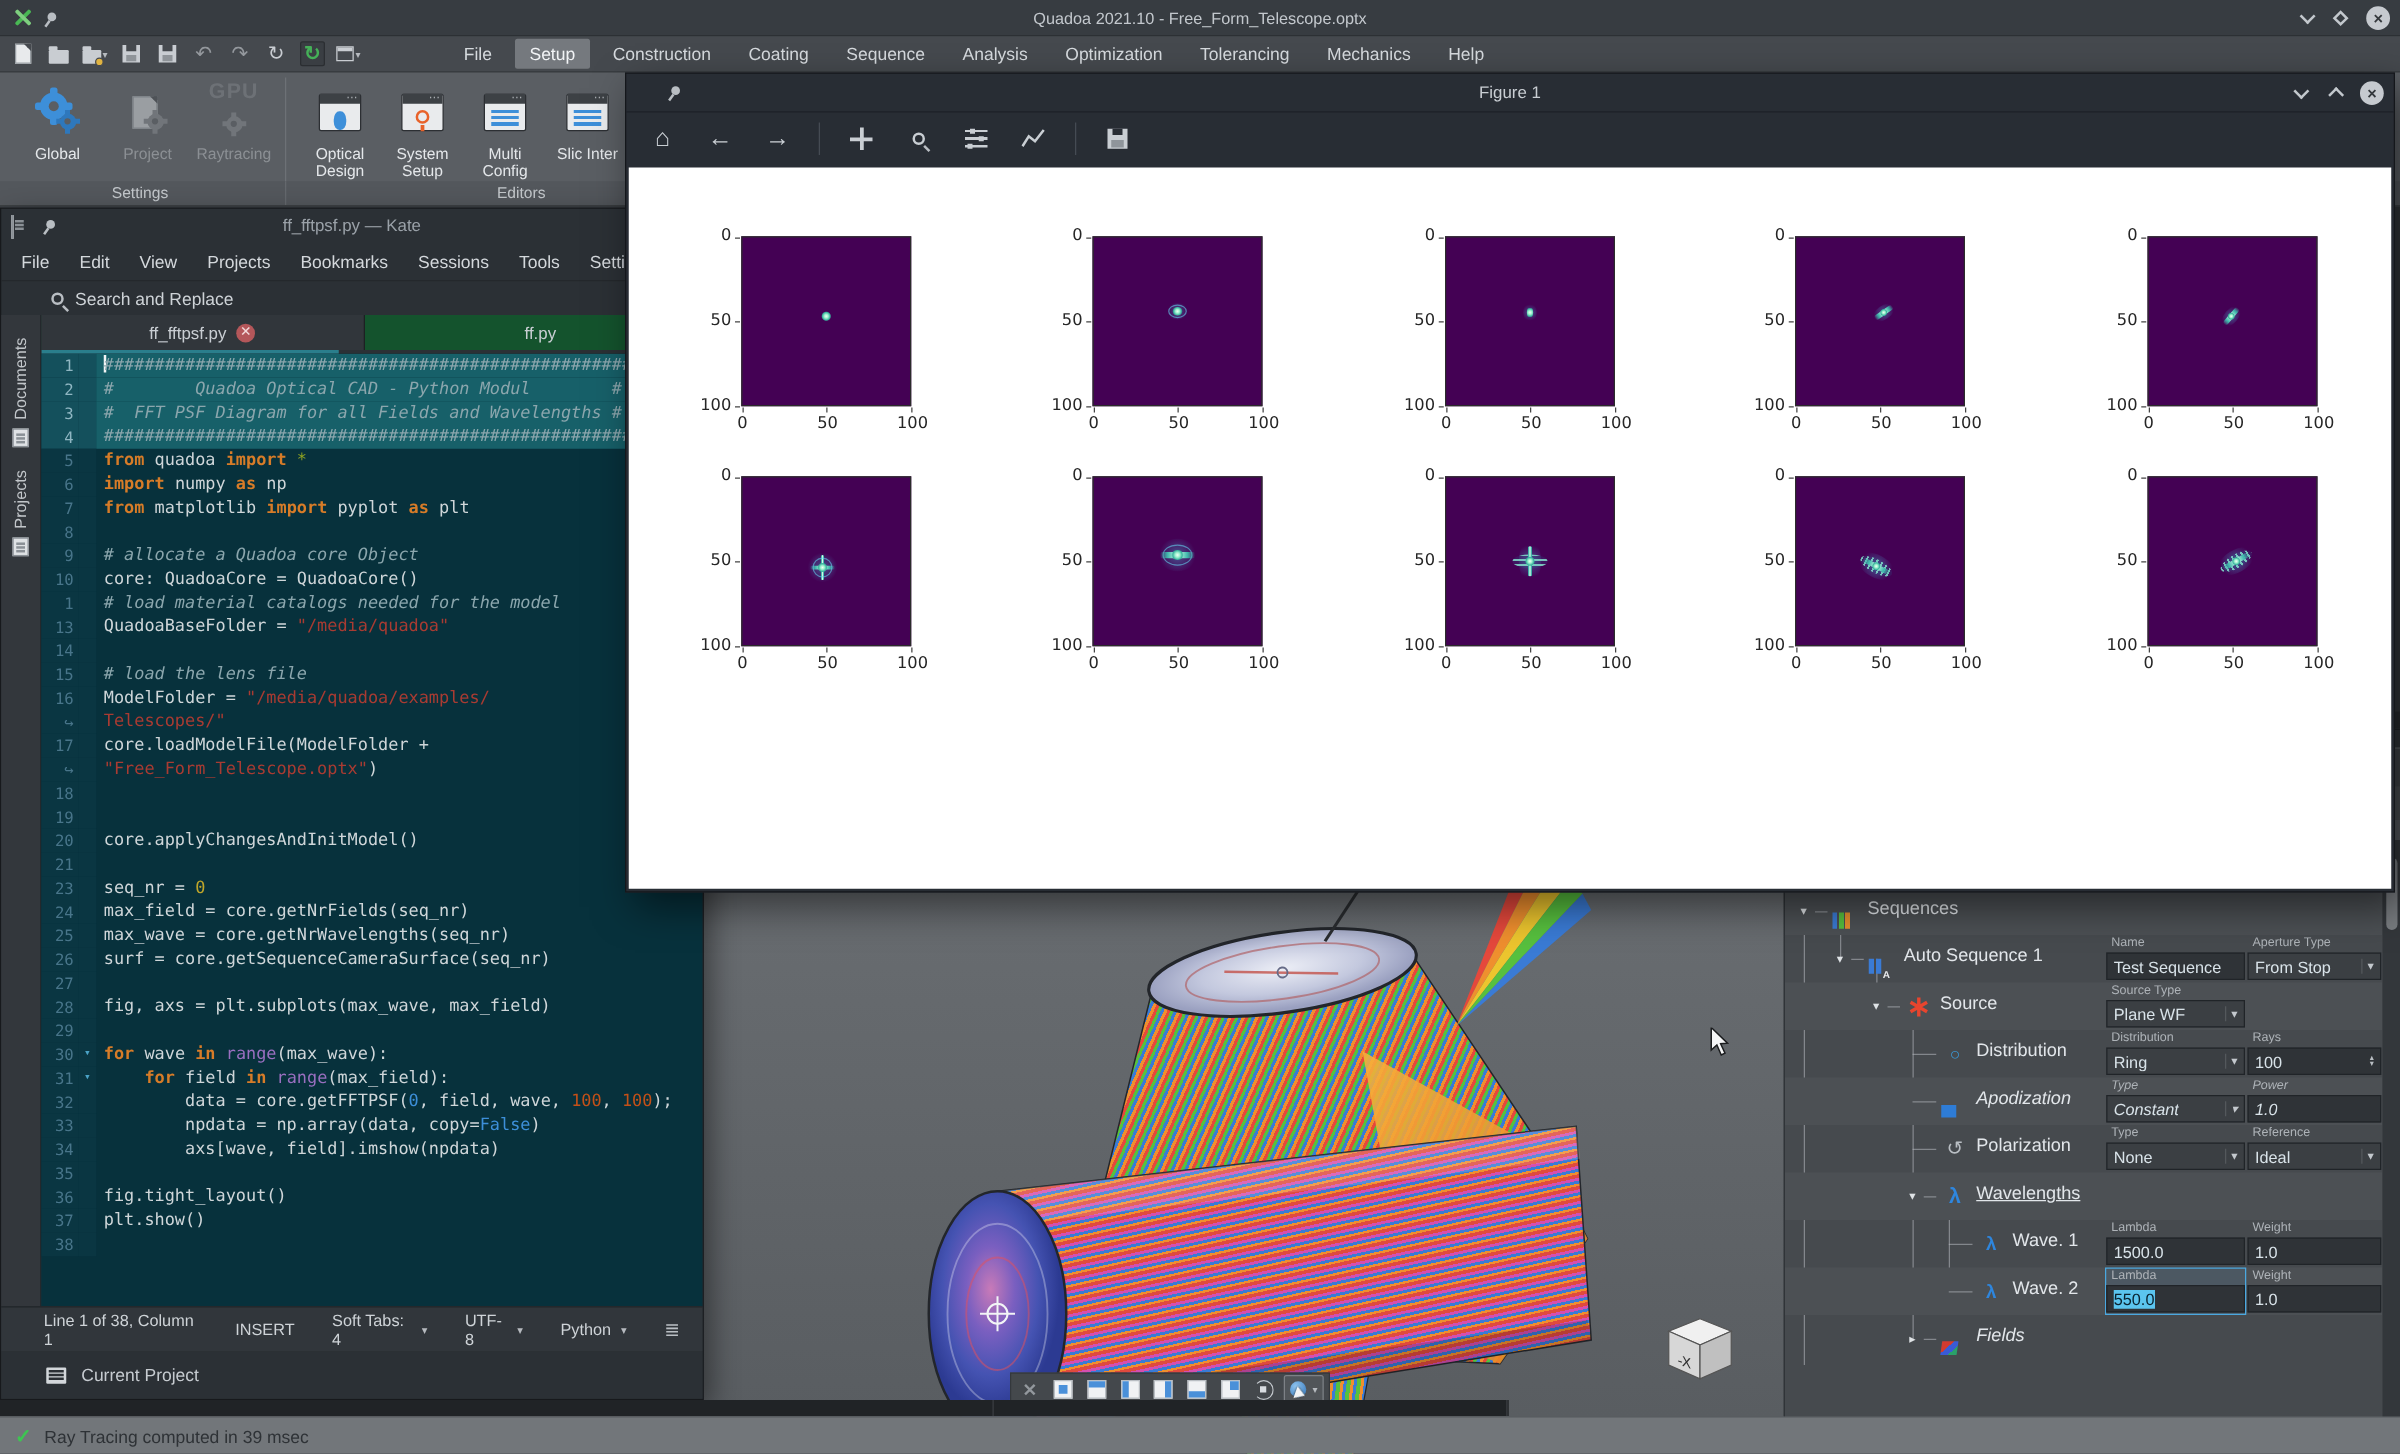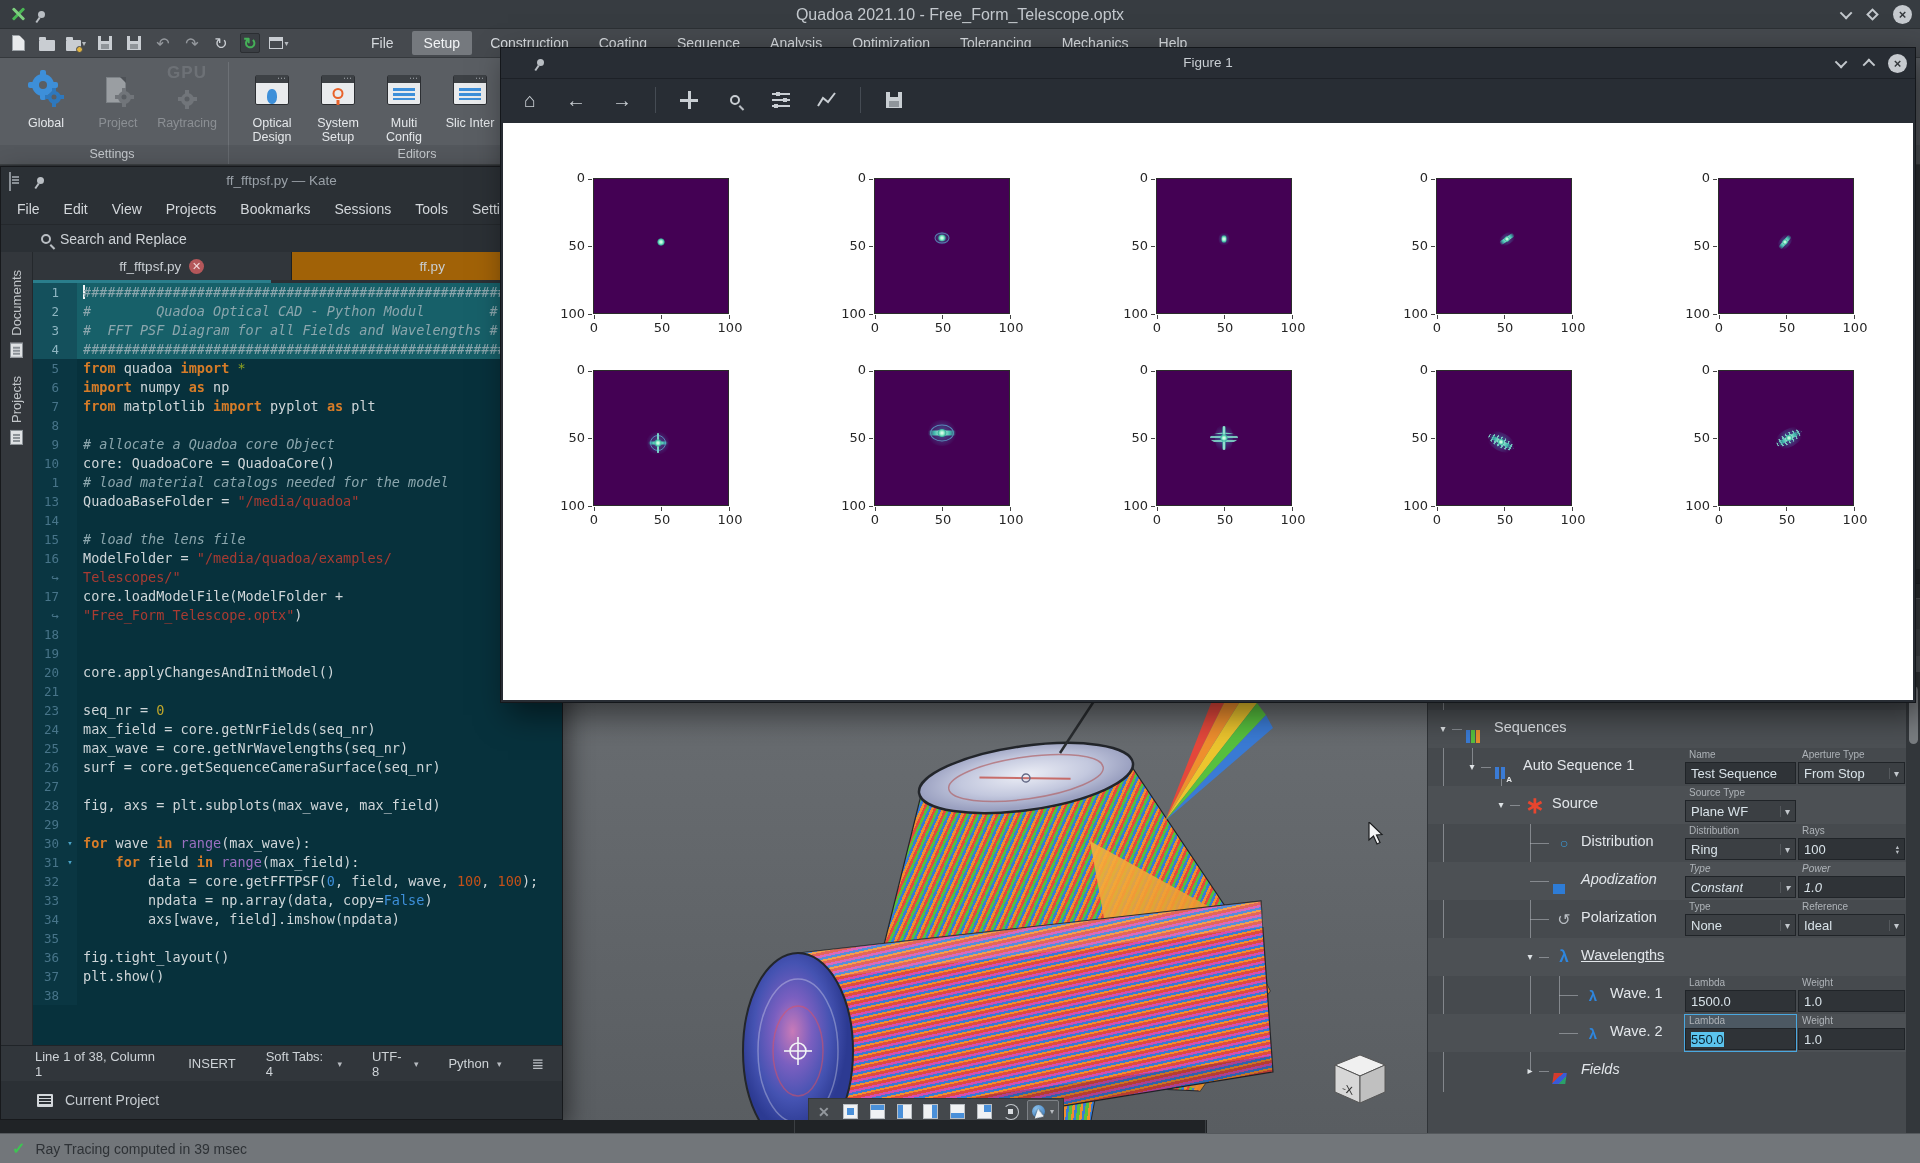--- a/index.html
+++ b/index.html
@@ -9,21 +9,21 @@
 
   
   #titlebar { position:absolute; left:0; top:0; width:1920px; height:29px; background:#373c41;
     border-bottom:1px solid #2c3034; color:#ced3d8; }
   #app-logo { position:absolute; left:10px; top:6px; width:16px; height:16px; }
   #app-logo i { position:absolute; left:7px; top:0; width:3px; height:16px; background:#49b854; border-radius:1px; display:block;}
   #app-logo i:nth-child(1){ transform:rotate(45deg);} #app-logo i:nth-child(2){ transform:rotate(-45deg); background:#7ed07f;}
   .pin { width:12px; height:12px; position:relative; display:inline-block; }
   .pin:before { content:""; position:absolute; left:2px; top:1px; width:7px; height:7px; border-radius:50%; background:#b9bec3;}
   .pin:after { content:""; position:absolute; left:1px; top:7px; width:2px; height:6px; background:#b9bec3; transform:rotate(35deg);}
-  #title-text { position:absolute; left:0; right:0; top:0; height:29px; line-height:29px; text-align:center; font-size:16px; color:#c3c8cd;}
+  #title-text { position:absolute; left:0; right:0; top:0; height:29px; line-height:29px; text-align:center; font-size:13px; color:#c3c8cd;}
   .winbtns { position:absolute; right:8px; top:0; height:29px; display:flex; align-items:center; gap:16px;}
   .chev { width:9px; height:9px; border-left:2px solid #c3c8cd; border-bottom:2px solid #c3c8cd; transform:rotate(-45deg) translateY(-2px);}
   .chev.up { transform:rotate(135deg) translateY(-2px);}
   .dia { width:9px; height:9px; border:2px solid #c3c8cd; transform:rotate(45deg);}
   .ccl { width:19px; height:19px; border-radius:50%; background:#c6cacf; color:#34383c; font-size:13px; line-height:19px; text-align:center; font-weight:bold;}
 
   
   #menurow { position:absolute; left:0; top:29px; width:1920px; height:29px; background:#45494e; border-bottom:1px solid #35393d; display:flex; align-items:center;}
   #qat { display:flex; align-items:center; gap:9px; padding-left:8px;}
   .qi { width:20px; height:20px; position:relative; display:flex; align-items:center; justify-content:center; color:#c9cdd2; font-size:15px;}
@@ -103,21 +103,21 @@
     border:1px solid #17191c; box-shadow:6px 8px 22px rgba(0,0,0,.45);}
   #kate-title { position:relative; height:27px; }
   #kate-title .ttl { position:absolute; left:0; right:0; top:0; line-height:27px; text-align:center; color:#9aa1a8; font-size:13.5px;}
   .ic-doc { width:13px; height:15px; background:#dfe2e5; border:1px solid #8a9096; position:relative;}
   .ic-doc:after { content:""; position:absolute; left:2px; top:3px; width:7px; height:1.5px; background:#8a9096; box-shadow:0 3px 0 #8a9096, 0 6px 0 #8a9096;}
   #kate-menus { display:flex; gap:4px; padding:0 6px; height:30px; align-items:center; }
   .kmenu { color:#d4d8dc; font-size:14px; padding:3px 10px;}
   #kate-search { height:28px; display:flex; align-items:center; gap:9px; padding-left:40px; color:#ced3d7; font-size:14px; border-top:1px solid #24282c;}
   .mag { width:10px; height:10px; border:2px solid #b9bec3; border-radius:50%; position:relative;}
   .mag:after { content:""; position:absolute; left:8px; top:8px; width:6px; height:2px; background:#b9bec3; transform:rotate(45deg); transform-origin:0 0;}
-  #kate-tabs { position:absolute; left:32px; top:85px; right:0; height:28px; display:flex; background:#a16207;gap:12px;}
+  #kate-tabs { position:absolute; left:32px; top:85px; right:0; height:28px; display:flex; background:#14532d;gap:12px;}
   .ktab { flex:1; display:flex; align-items:center; justify-content:center; gap:8px; color:#c9ced3; font-size:13.5px; border-right:1px solid #1d2023;}
   .ktab.active { background:#31363b; }
   .tab-close { width:15px; height:15px; border-radius:50%; background:#b4575a; color:#f3dadb; font-size:11px; line-height:15px; text-align:center;}
   #tab-underline { position:absolute; left:32px; top:113px; width:238px; height:3px; background:#2a7e8c;}
   #kate-side { position:absolute; left:0; top:85px; bottom:74px; width:32px; background:#33373c; border-right:1px solid #24282c;}
   .sidetab { color:#c2c6ca; font-size:13px; writing-mode:vertical-rl; transform:rotate(180deg); display:flex; align-items:center; gap:7px; margin:18px auto; }
   .sidetab .ic-doc { transform:rotate(180deg); writing-mode:horizontal-tb;}
   #editor { position:absolute; left:32px; top:116px; right:0; bottom:74px; background:#07313c; overflow:hidden;
     font-family:"DejaVu Sans Mono", monospace; font-size:13.5px; }
   .cl { display:flex; height:19px; line-height:19px; white-space:pre; }
@@ -187,21 +187,21 @@
   .ctl .val { white-space:nowrap; overflow:hidden;}
   .ctl .val.seltext { background:#5bc4ee; color:#0a2330; }
   .ctl.dd { background:#3b3f43;}
   .ctl.dd:after { content:"▾"; margin-left:auto; color:#c3c8cd; font-size:10px; padding-left:4px; border-left:1px solid #54585c;}
   .ctl .spin { margin-left:auto; display:flex; flex-direction:column; font-size:6.5px; color:#b9bec3; line-height:5.5px;}
   #vscroll { position:absolute; right:0; top:103px; bottom:0; width:14px; background:#33373b;}
   #vscroll .thumb { position:absolute; left:2.5px; top:14px; width:9px; height:58px; border-radius:5px; background:#797d81;}
   #vscroll .ar { position:absolute; left:0; right:0; text-align:center; color:#8f9499; font-size:8px;}
 
   
-  #figwin { position:absolute; left:500px; top:47px; width:1416px; height:656px; background:#282d34;
+  #figwin { position:absolute; left:500px; top:58px; width:1416px; height:656px; background:#282d34;
     border:1px solid #14171b; box-shadow:8px 12px 30px rgba(0,0,0,.5);}
   #fig-title { position:relative; height:30px;}
   #fig-title .ttl { position:absolute; left:0; right:0; top:0; line-height:30px; text-align:center; color:#c9ced3; font-size:13.5px;}
   #mpl-logo { width:17px; height:17px; border-radius:50%; background:conic-gradient(#d94f35 0 60deg,#e8a33c 60deg 130deg,#74b857 130deg 200deg,#4a90d9 200deg 270deg,#9a6fc0 270deg 330deg,#d94f35 330deg); position:relative;}
   #mpl-logo:after { content:""; position:absolute; inset:5px; border-radius:50%; background:#f2f4f6;}
   #fig-toolbar { height:43px; display:flex; align-items:center; gap:20px; padding-left:16px; color:#c9ced3; border-top:1px solid #1d2127;}
   .fti { font-size:20px; display:flex; align-items:center; justify-content:center; width:26px; height:26px;}
   .ft-sep { width:1px; height:26px; background:#454b53;}
   .pan-ic { position:relative; width:18px; height:18px;}
   .pan-ic:before { content:""; position:absolute; left:8px; top:0; width:2.5px; height:18px; background:#c9ced3;}

